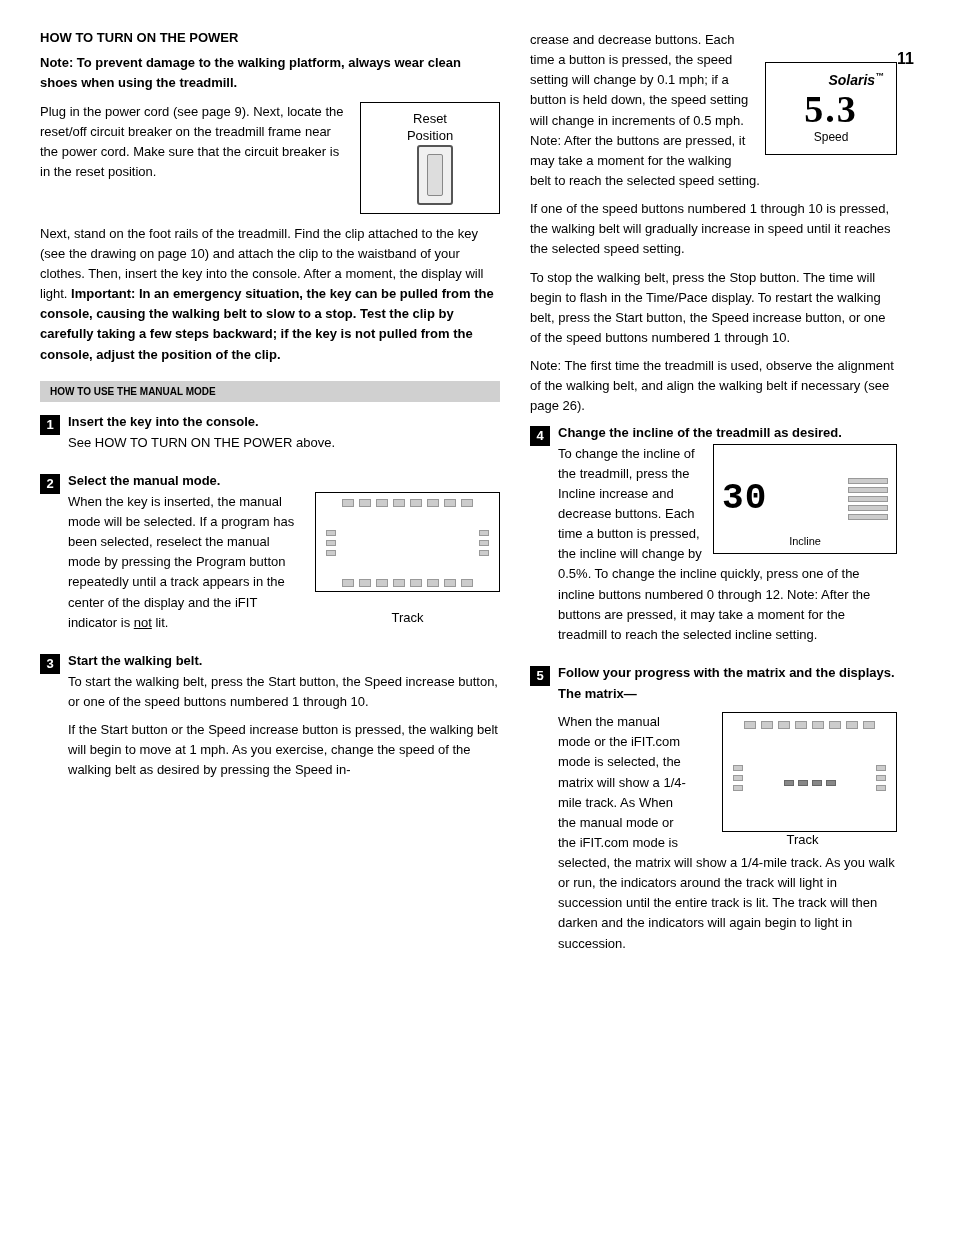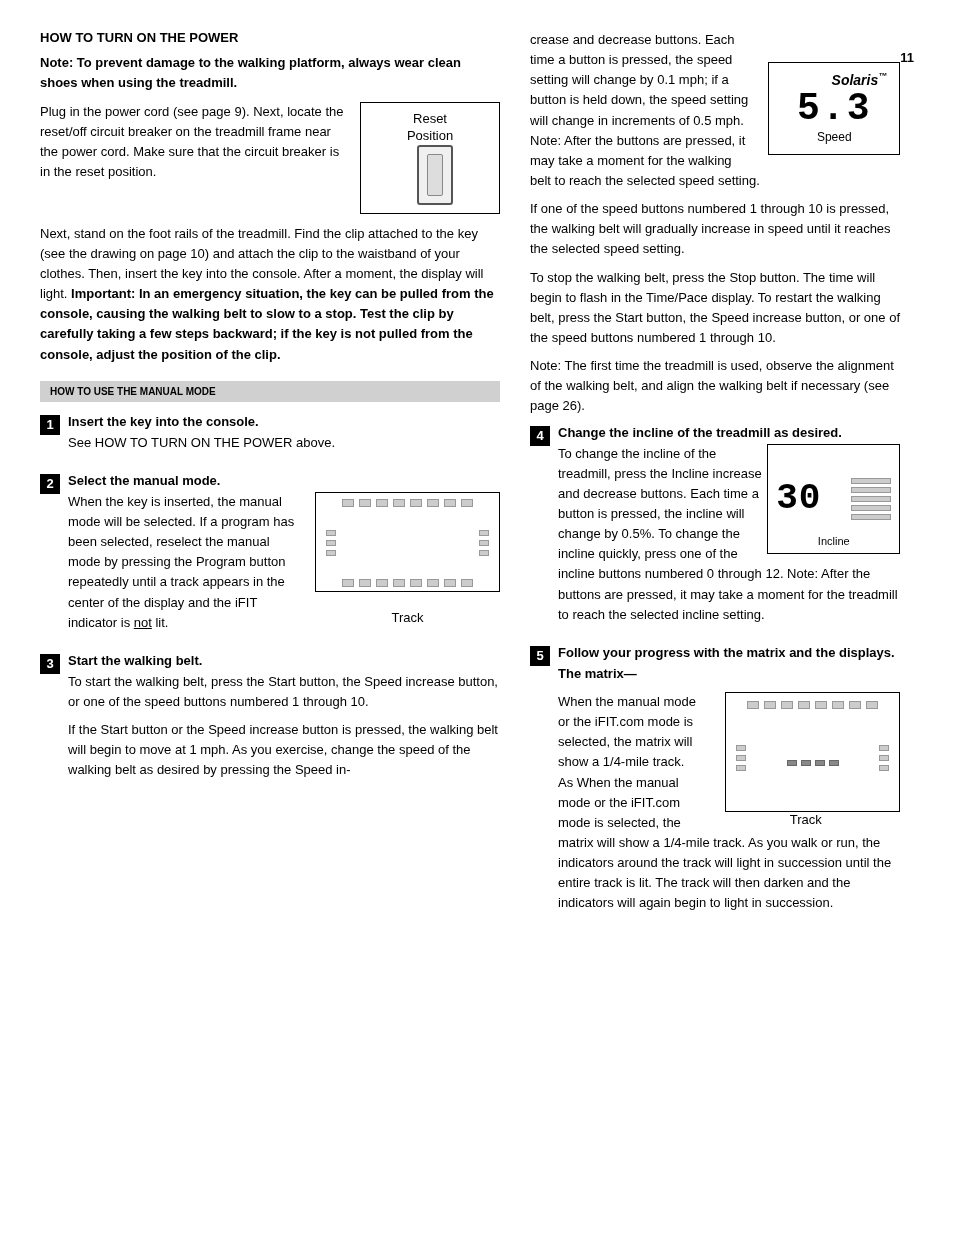--- a/index.html
+++ b/index.html
@@ -178,34 +178,34 @@
     .solaris-title {
       font-style: italic;
       font-weight: bold;
       font-size: 14px;
       text-align: right;
       margin-bottom: 2px;
     }
     .solaris-num {
       font-size: 38px;
       font-weight: bold;
-      font-family: Liberation Mono, monospace;
+      font-family: Liberation Serif, serif;
       text-align: center;
       line-height: 1;
       letter-spacing: 2px;
     }
     .solaris-speed-label {
       text-align: center;
       font-size: 12px;
       margin-top: 2px;
     }
     
     .incline-display {
       border: 1.5px solid #000;
-      width: 133px;
+      width: 184px;
       height: 110px;
       float: right;
       margin-left: 0;
       display: flex;
       align-items: center;
       justify-content: space-between;
       padding: 8px;
       position: relative;
     }
     .incline-num {
@@ -257,21 +257,21 @@
       float: right;
       margin-left: 14px;
       display: flex;
       flex-direction: column;
       align-items: center;
       justify-content: space-between;
       padding: 8px 10px 4px 10px;
     }
     .page-num {
       text-align: center;
-      font-size: 13px;
+      font-size: 16px;
       margin-top: 20px;
       font-weight: bold;
     }
     .superscript {
       font-size: 9px;
       vertical-align: super;
     }
     .clearfix::after {
       content: '';
       display: table;

